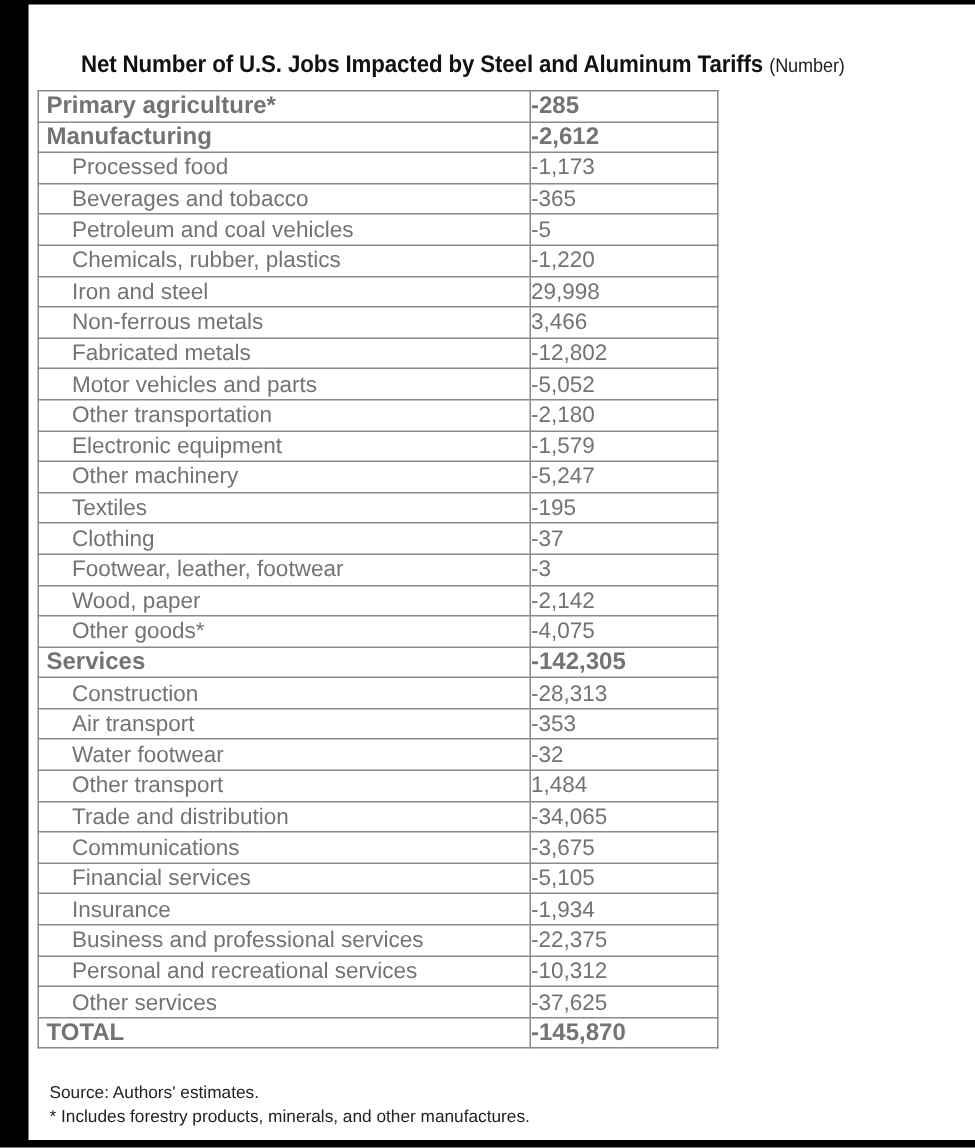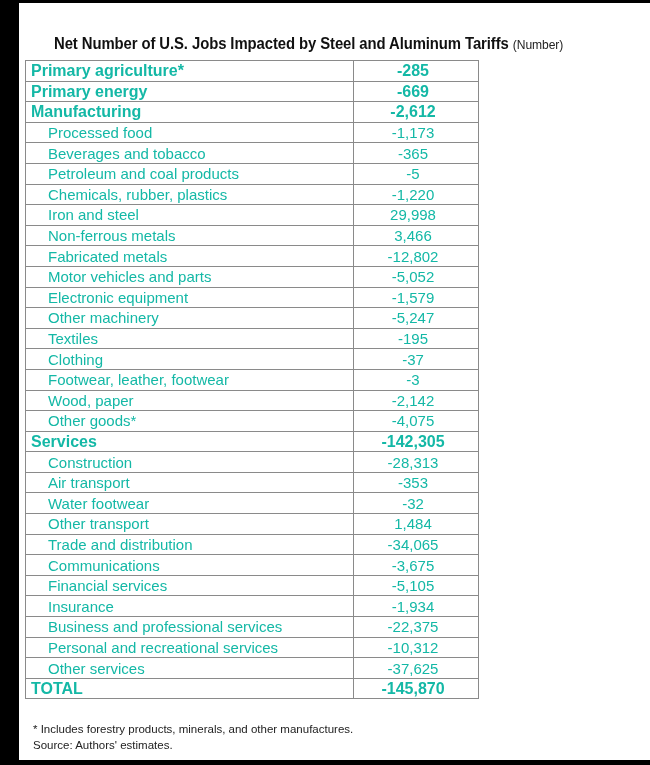--- a/index.html
+++ b/index.html
@@ -31,33 +31,33 @@
     .title .unit {
       font-weight: normal;
       font-size: 13px;
       color: #222;
     }
     table.data {
       position: absolute;
       left: 25px; top: 60px;
       border-collapse: collapse;
       font-family: "Liberation Sans", sans-serif;
-      color: #14b8a6;
+      color: #737373;
       border-radius: 19px;
     }
     table.data td {
       border: 1px solid #8a8a8a;
       height: 19.6px;
       padding: 0;
       font-size: 16px;
       line-height: 19px;
       white-space: nowrap;
     }
     table.data td.label { width: 305px; padding-left: 5px; }
-    table.data td.value { width: 118px; padding-right: 6px; text-align: center; }
+    table.data td.value { width: 118px; padding-right: 6px; text-align: left; }
     table.data tr.bold td { font-weight: bold; font-size: 16px; }
     table.data tr.sub td.label { padding-left: 22px; }
     table.data tr.sub td { font-size: 15px; }
     .notes {
       position: absolute;
       left: 33px; top: 721px;
       font-family: "Liberation Sans", sans-serif;
       font-size: 11.5px;
       line-height: 16px;
       color: #222;
@@ -73,37 +73,33 @@
   </div>
 </div>
 
 <table class="data">
   <tbody id="table-body">
       <tr class="bold">
         <td class="label">Primary agriculture*</td>
         <td class="value">-285</td>
       </tr>
       <tr class="bold">
-        <td class="label">Primary energy</td>
-        <td class="value">-669</td>
-      </tr>
-      <tr class="bold">
         <td class="label">Manufacturing</td>
         <td class="value">-2,612</td>
       </tr>
       <tr class="sub">
         <td class="label">Processed food</td>
         <td class="value">-1,173</td>
       </tr>
       <tr class="sub">
         <td class="label">Beverages and tobacco</td>
         <td class="value">-365</td>
       </tr>
       <tr class="sub">
-        <td class="label">Petroleum and coal products</td>
+        <td class="label">Petroleum and coal vehicles</td>
         <td class="value">-5</td>
       </tr>
       <tr class="sub">
         <td class="label">Chemicals, rubber, plastics</td>
         <td class="value">-1,220</td>
       </tr>
       <tr class="sub">
         <td class="label">Iron and steel</td>
         <td class="value">29,998</td>
       </tr>
@@ -113,20 +109,24 @@
       </tr>
       <tr class="sub">
         <td class="label">Fabricated metals</td>
         <td class="value">-12,802</td>
       </tr>
       <tr class="sub">
         <td class="label">Motor vehicles and parts</td>
         <td class="value">-5,052</td>
       </tr>
       <tr class="sub">
+        <td class="label">Other transportation</td>
+        <td class="value">-2,180</td>
+      </tr>
+      <tr class="sub">
         <td class="label">Electronic equipment</td>
         <td class="value">-1,579</td>
       </tr>
       <tr class="sub">
         <td class="label">Other machinery</td>
         <td class="value">-5,247</td>
       </tr>
       <tr class="sub">
         <td class="label">Textiles</td>
         <td class="value">-195</td>
@@ -196,15 +196,15 @@
         <td class="value">-37,625</td>
       </tr>
       <tr class="bold">
         <td class="label">TOTAL</td>
         <td class="value">-145,870</td>
       </tr>
     </tbody>
 </table>
 
 <div class="notes">
+  <div>Source: Authors' estimates.</div>
   <div>* Includes forestry products, minerals, and other manufactures.</div>
-  <div>Source: Authors' estimates.</div>
 </div>
 
 </body></html>

